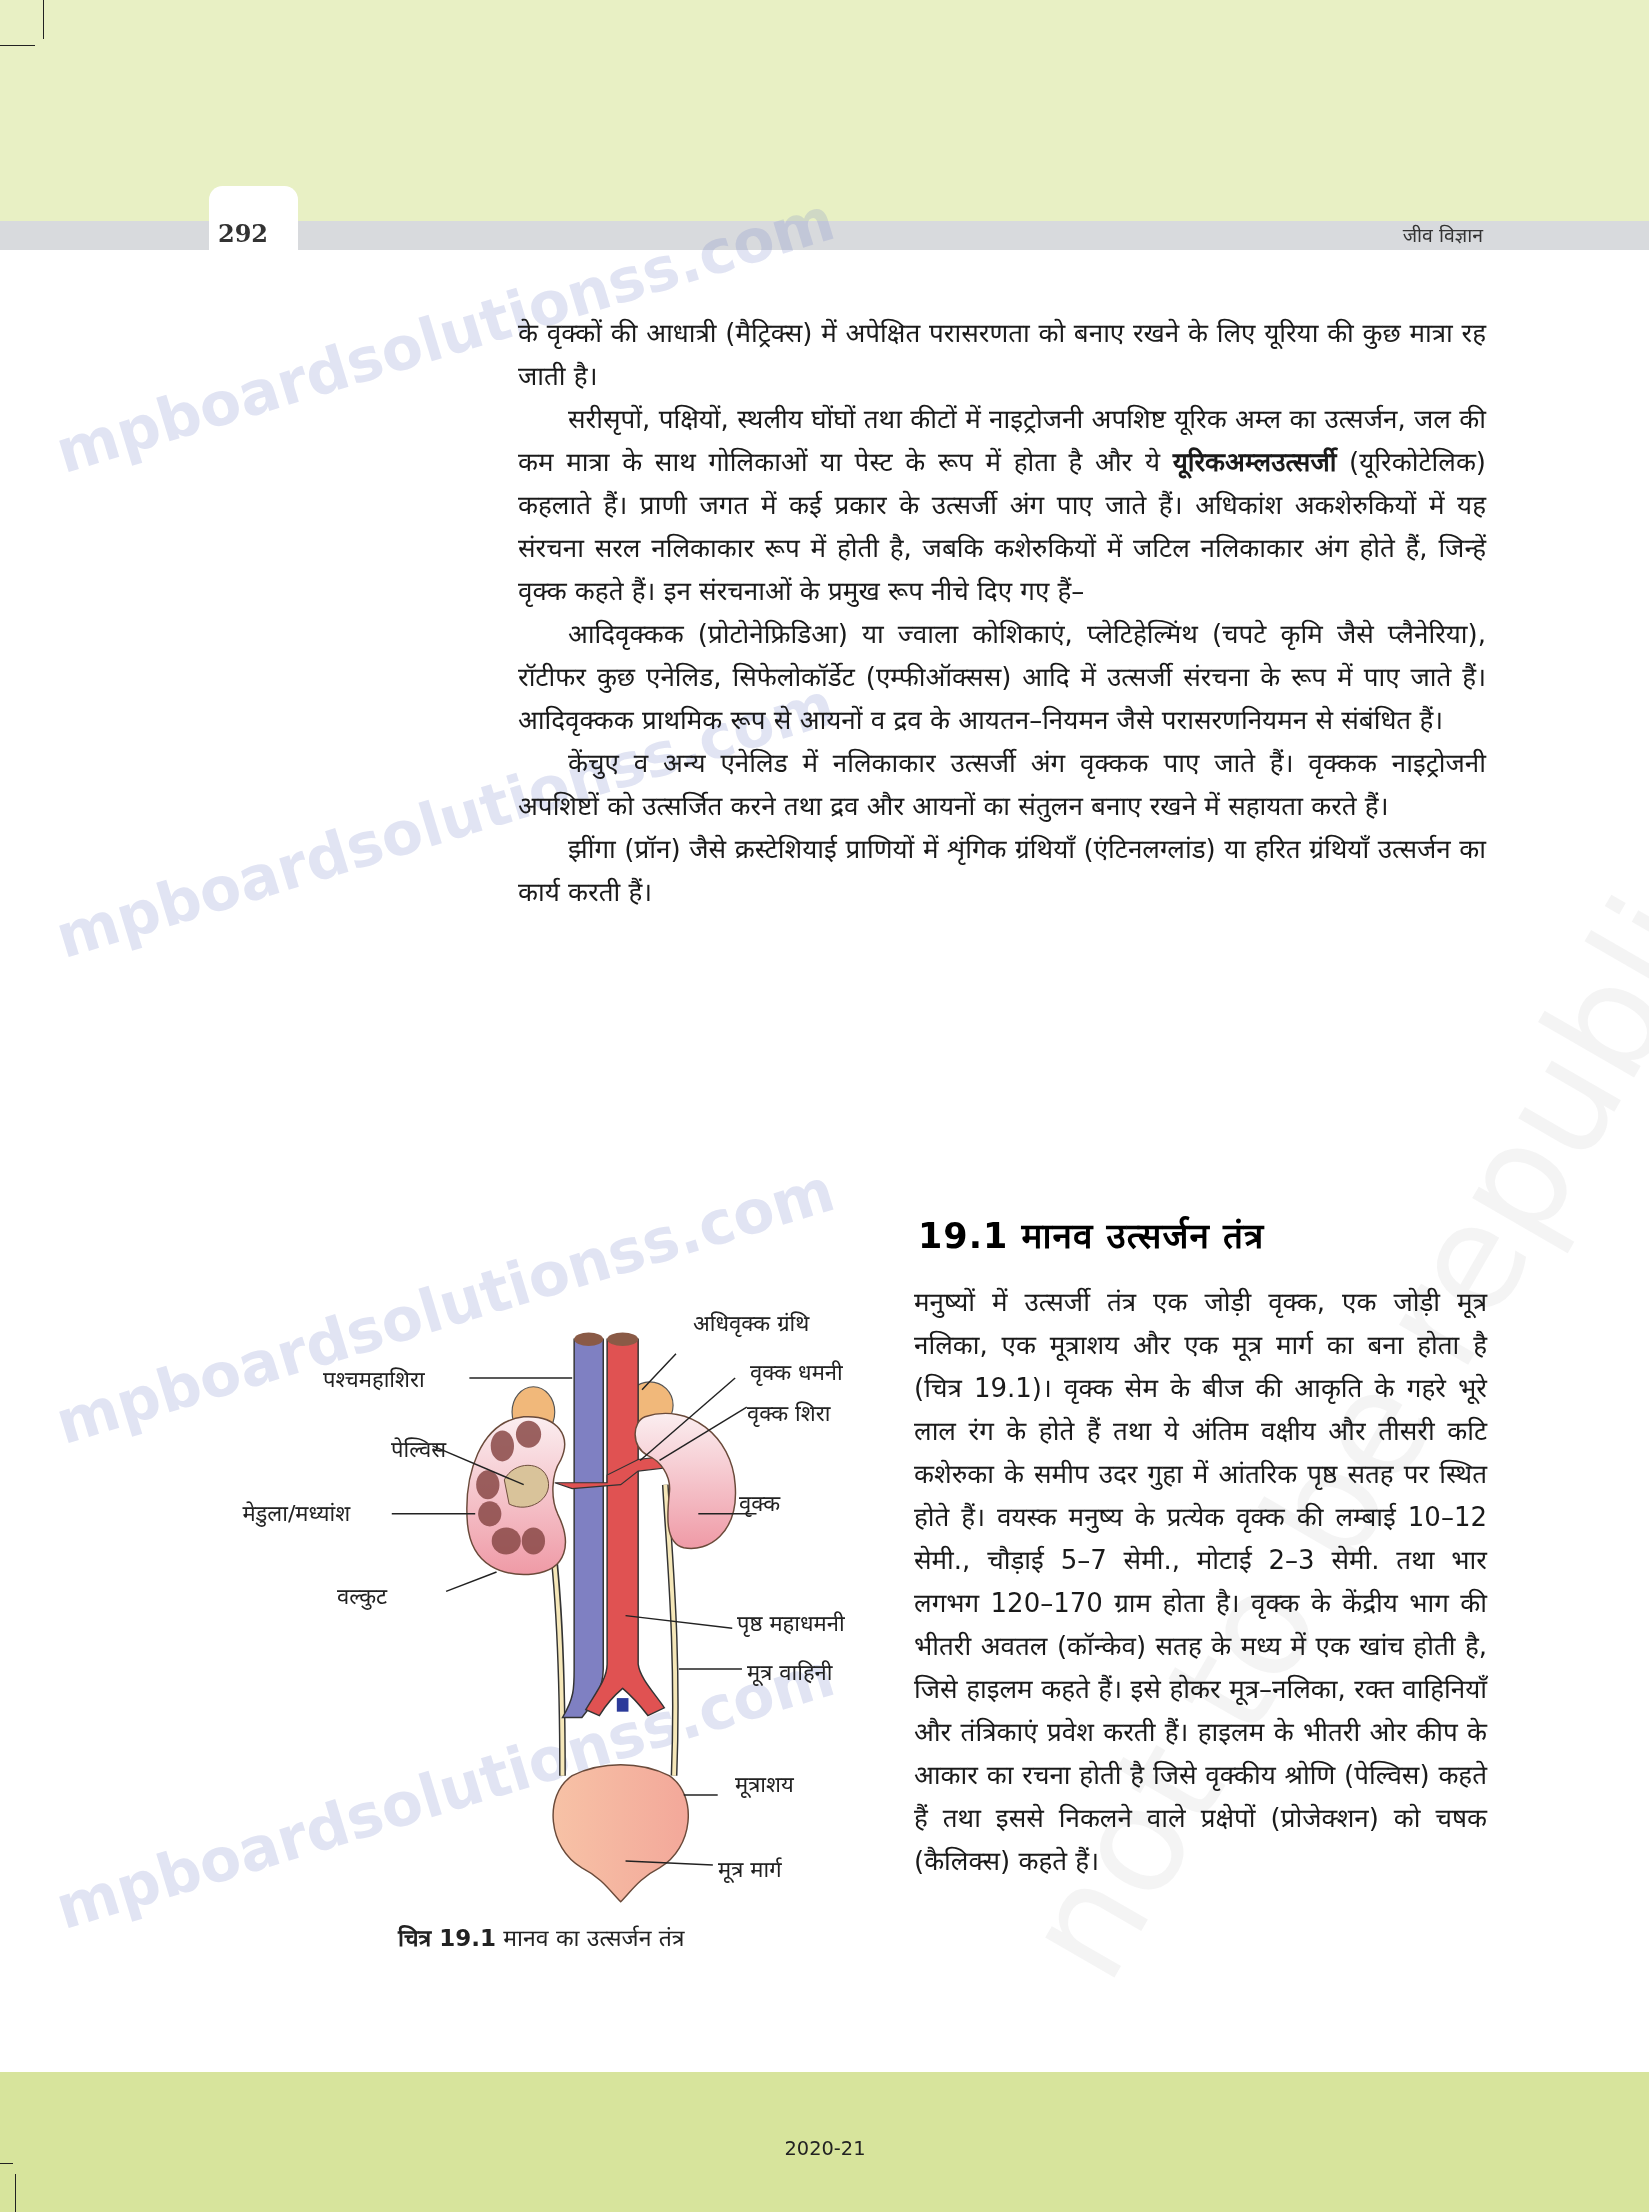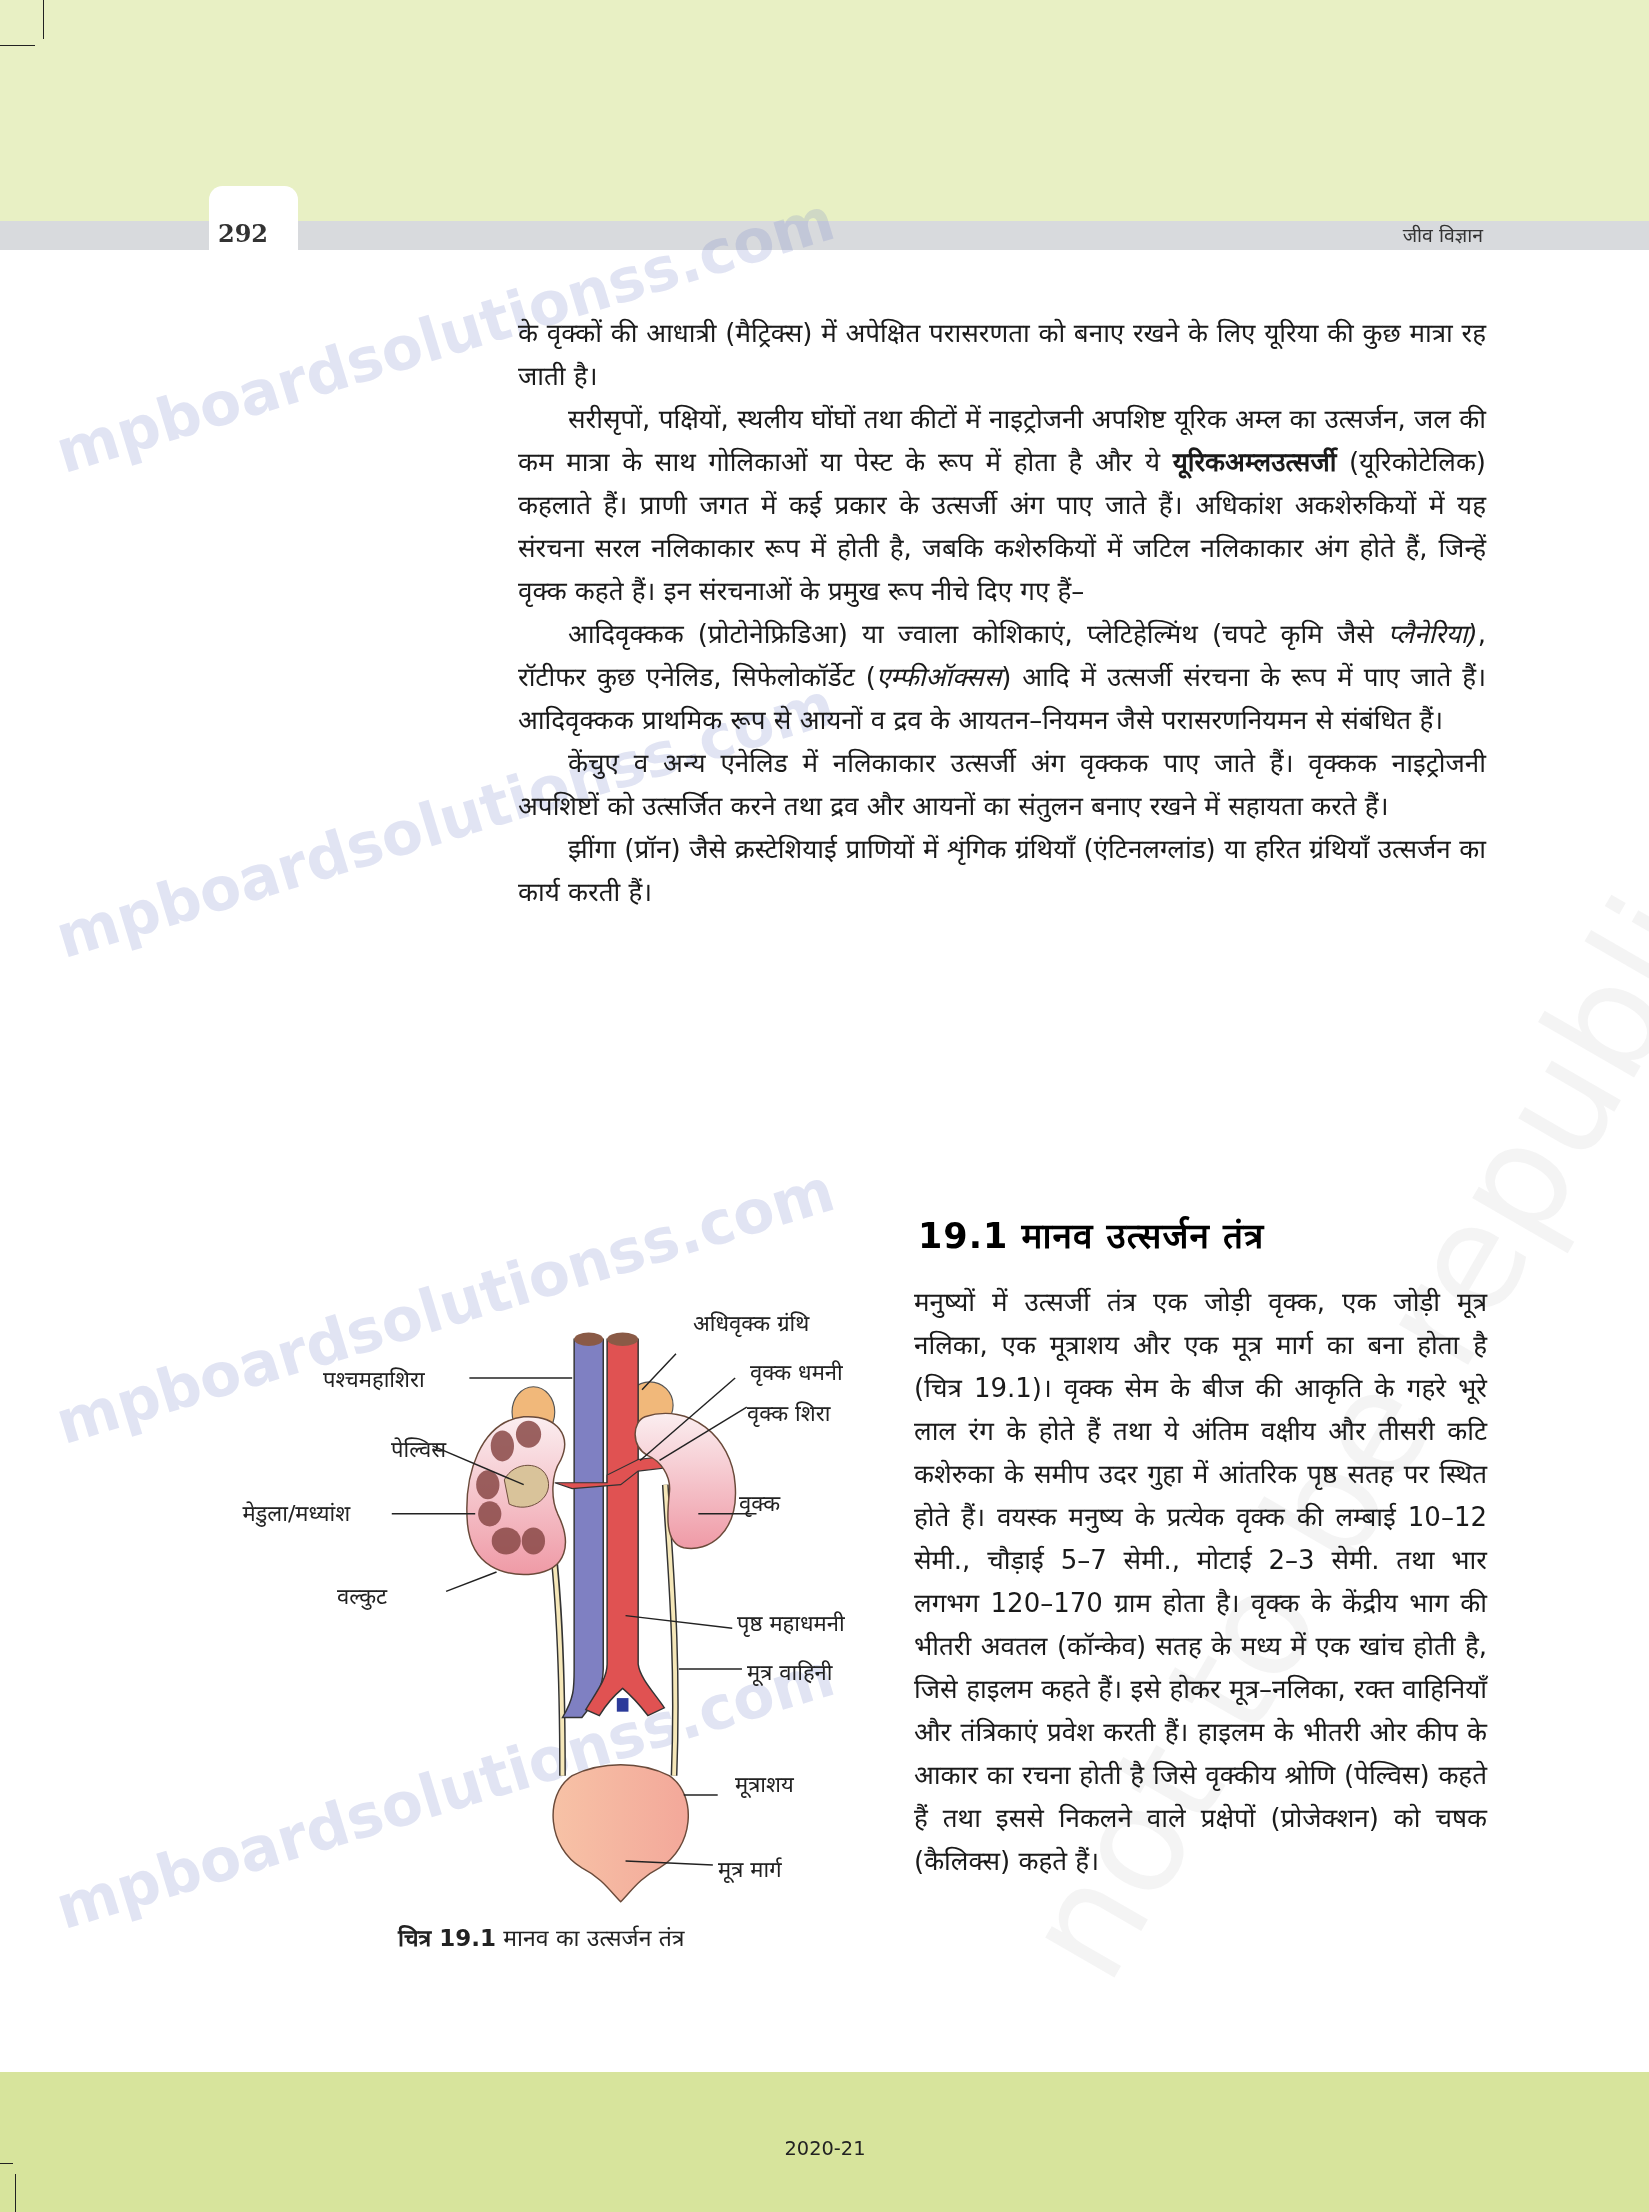--- a/index.html
+++ b/index.html
@@ -18,21 +18,21 @@
   .crop-h { position: absolute; left: 0; top: 45px; width: 35px; height: 1px; background: #222; }
   .crop-v2 { position: absolute; left: 14.6px; top: 2174px; width: 1px; height: 39px; background: #222; }
   .crop-h2 { position: absolute; left: 0; top: 2163px; width: 12.6px; height: 1px; background: #222; }
   .bottom-band { position: absolute; left: 0; top: 2072px; width: 1650px; height: 141px; background: #d7e49c; }
   .year { position: absolute; left: 0; width: 1650px; top: 2137px; text-align: center; font-size: 19.4px; color: #222; }
 
   .body-text { position: absolute; left: 518px; top: 312px; width: 968px; font-size: 26px; line-height: 43px; text-align: justify; }
   .body-text p { margin: 0; }
   .body-text p.indent { text-indent: 50px; }
   .bold { font-weight: bold; }
-  .ital { font-style: italic; }
+  .ital { }
 
   .section-heading { position: absolute; left: 918px; top: 1211px; font-size: 35px; color: #000000; font-weight: bold; letter-spacing: 1px; }
   .right-col { position: absolute; left: 914px; top: 1281px; width: 573px; font-size: 26px; line-height: 43px; text-align: justify; }
   .right-col p { margin: 0; }
 
   .figure { position: absolute; left: 223px; top: 1271px; width: 679px; height: 699px; }
   .fig-label { position: absolute; font-size: 22px; color: #222; white-space: nowrap; }
   .caption { position: absolute; left: 398px; top: 1921px; font-size: 23px; color: #222; }
   .caption .fig-no { font-weight: bold; }
 

